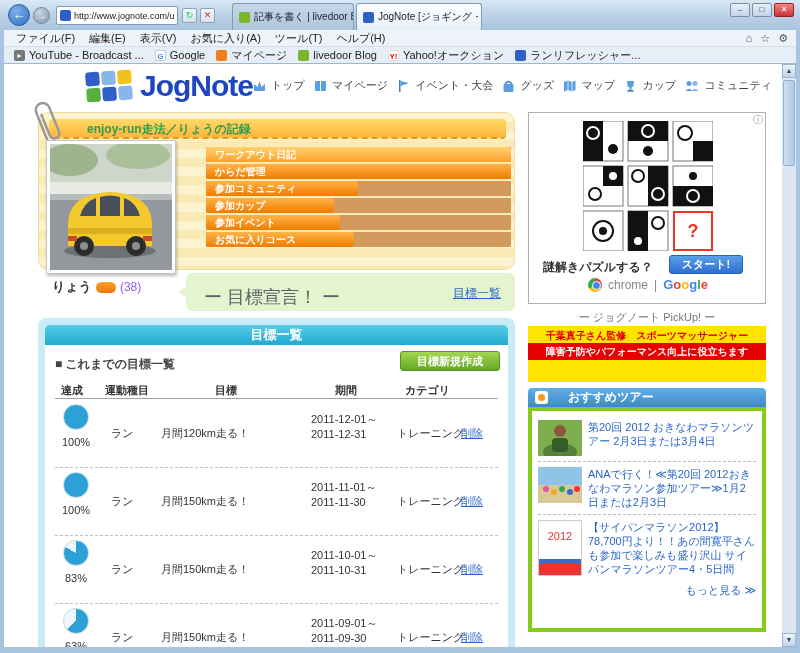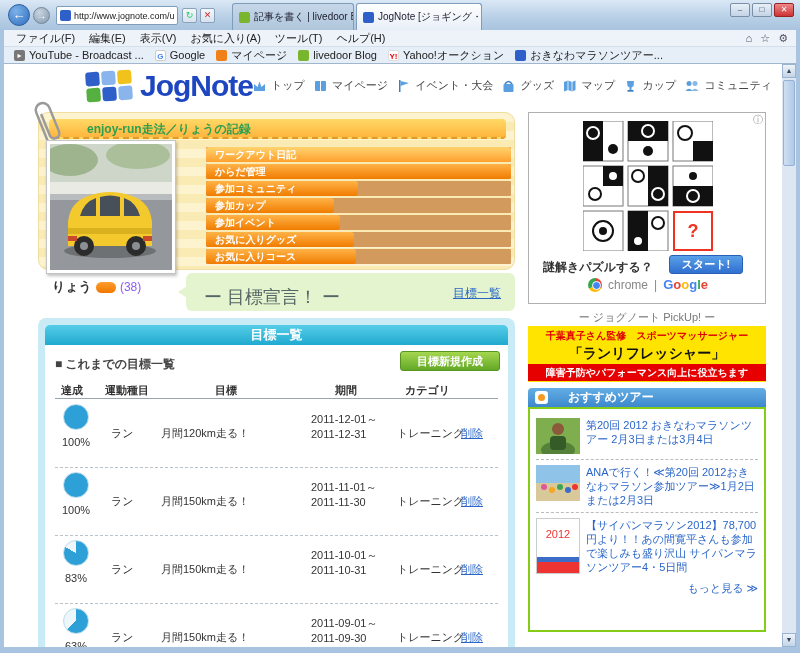--- a/index.html
+++ b/index.html
@@ -89,21 +89,21 @@
 .gword span{font-weight:bold;font-size:13px}
 .gl0{color:#4285f4}.gl1{color:#ea4335}.gl2{color:#fbbc05}.gl3{color:#4285f4}.gl4{color:#34a853}.gl5{color:#ea4335}
 .pickup{left:524px;top:246px;width:238px;text-align:center;font-size:11px;color:#777}
 .banner{left:524px;top:262px;width:238px;height:56px;background:#ffe400;text-align:center}
 .bl1{font-size:10px;font-weight:bold;color:#e00000;padding-top:3px}
 .bl2{font-size:14px;font-weight:bold;color:#111;line-height:21px}
 .bl3{height:17px;background:#e60000;color:#fff;font-size:10px;font-weight:bold;line-height:17px}
 .tourshdr{left:524px;top:324px;width:238px;height:19px;background:linear-gradient(#63aee4,#3d88cc);border-radius:4px 4px 0 0;color:#fff;font-size:12px;font-weight:bold;line-height:19px;padding-left:40px}
 .tico{position:absolute;left:7px;top:3px;width:13px;height:13px;background:#fff;border-radius:3px}
 .tico:after{content:"";position:absolute;left:3px;top:3px;width:7px;height:7px;border-radius:50%;background:#f59b22}
-.toursbox{left:524px;top:343px;width:238px;height:225px;background:#fff;border:2px solid #84cc16;padding:6px}
+.toursbox{left:524px;top:343px;width:238px;height:225px;background:#fff;border:4px solid #84cc16;padding:6px}
 .tour{display:flex;gap:6px;padding:3px 0}
 .tour .txt{font-size:11px;line-height:14px;color:#2a66c8;width:176px}
 .tdiv{border-top:1px dashed #bbb;margin:2px 0}
 .thumb3{width:44px;height:56px;border:1px solid #ccc;background:linear-gradient(#fff 70%,#3a6cc8 70% 80%,#e33 80%);color:#e33;font-weight:normal;font-size:11px;text-align:center;line-height:30px;flex:none}
 .more{text-align:right;font-size:11px;color:#2a66c8;margin-top:4px}
 
 .sbar{left:782px;top:64px;width:14px;height:583px;background:#dde7f4}
 .sarrow{position:absolute;left:0;width:14px;height:14px;background:linear-gradient(#eef4fa,#c3d4e8);border:1px solid #9ab4d0;font-size:7px;text-align:center;line-height:12px;color:#345}
 .sup{top:0}.sdown{bottom:0}
 .sthumb{position:absolute;left:1px;top:16px;width:12px;height:86px;background:linear-gradient(90deg,#cfe0f2,#b0c9e6);border:1px solid #93b2d4;border-radius:2px}
@@ -169,21 +169,21 @@
     <span class="favitem">
         <span class="fi fi-ld"></span>
         <span>livedoor Blog</span>
       </span>
     <span class="favitem">
         <span class="fi fi-y">Y!</span>
         <span>Yahoo!オークション</span>
       </span>
     <span class="favitem">
         <span class="fi fi-jn"></span>
-        <span>おきなわマラソンツアー...</span>
+        <span>ランリフレッシャー...</span>
       </span>
   </div>
 
   <div class="a page">
 
     <div class="a logo">
       <span class="cubes">
         <span class="cube" style="background:#2f5fc8"></span>
           <span class="cube" style="background:#8ab4ec"></span>
           <span class="cube" style="background:#f2c21c"></span>
@@ -260,23 +260,20 @@
             <div class="pmenu-bar">からだ管理</div>
           </div>
         <div class="pmenu-item">
             <div class="pmenu-bar">参加コミュニティ</div>
           </div>
         <div class="pmenu-item">
             <div class="pmenu-bar">参加カップ</div>
           </div>
         <div class="pmenu-item">
             <div class="pmenu-bar">参加イベント</div>
-          </div>
-        <div class="pmenu-item">
-            <div class="pmenu-bar">お気に入りグッズ</div>
           </div>
         <div class="pmenu-item">
             <div class="pmenu-bar">お気に入りコース</div>
           </div>
       </div>
     </div>
 
     <div class="a photocard">
       <svg width="122" height="126">
         <rect width="122" height="46" fill="#cdd6c8"></rect>
@@ -422,21 +419,20 @@
         <span class="chromeicon"></span>
         <span>chrome</span>
         <span>|</span>
         <span class="gword"><span class="gl0">G</span><span class="gl1">o</span><span class="gl2">o</span><span class="gl3">g</span><span class="gl4">l</span><span class="gl5">e</span></span>
       </div>
     </div>
 
     <div class="a pickup">ー ジョグノート PickUp! ー</div>
     <div class="a banner">
       <div class="bl1">千葉真子さん監修　スポーツマッサージャー</div>
-      <div class="bl2">「ランリフレッシャー」</div>
       <div class="bl3">障害予防やパフォーマンス向上に役立ちます</div>
     </div>
 
     <div class="a tourshdr">
       <span class="tico"></span>
       <span>おすすめツアー</span>
     </div>
     <div class="a toursbox">
       <div class="tour">
         <svg width="44" height="36" style="flex:none">

